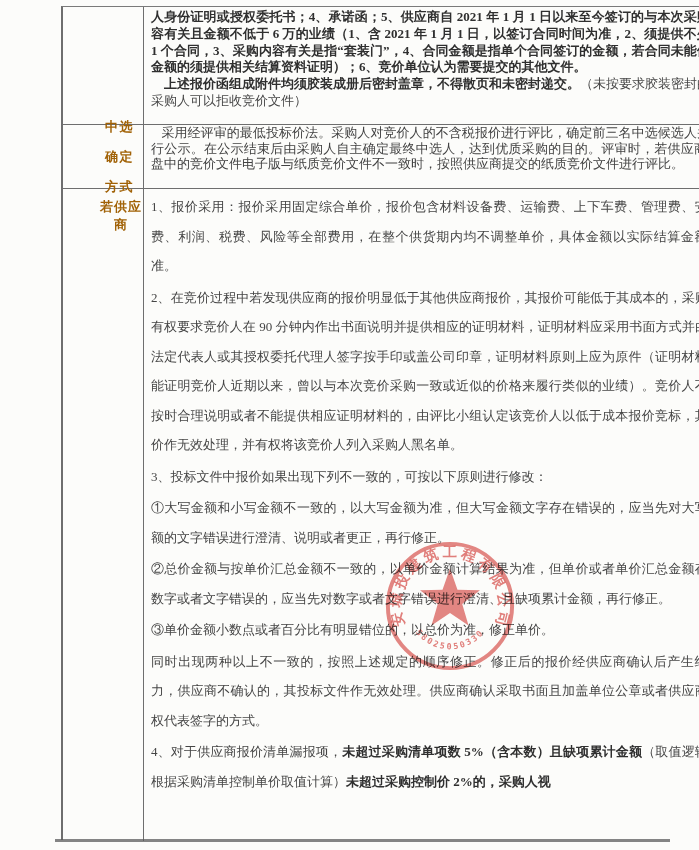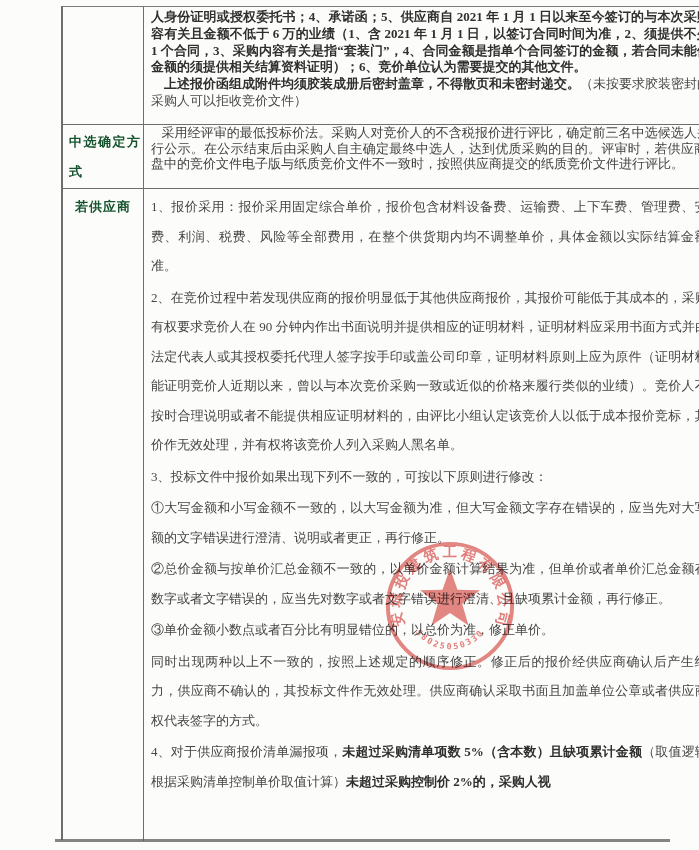--- a/index.html
+++ b/index.html
@@ -20,21 +20,22 @@
     box-sizing:border-box;
   }
   .trow{position:absolute;left:0;width:100%;display:flex;box-sizing:border-box;}
   .trow .cell{box-sizing:border-box;}
   .cell.lab{
     width:81px;flex:0 0 81px;
     border-right:1.5px solid #6e6e6e;
     font-weight:bold;
     font-size:13px;
     letter-spacing:1.5px;
-    color:#14532d;
+    color:#a16207;
+    padding-left:36px;
   }
   .cell.cnt{
     flex:1 1 auto;
     padding:0 8px 0 7px;
     text-align:justify;
     overflow:hidden;
   }
   .row1{top:0;height:118px;border-bottom:1.5px solid #6e6e6e;}
   .row2{top:118px;height:64px;border-bottom:1.5px solid #6e6e6e;}
   .row3{top:182px;height:652px;}

